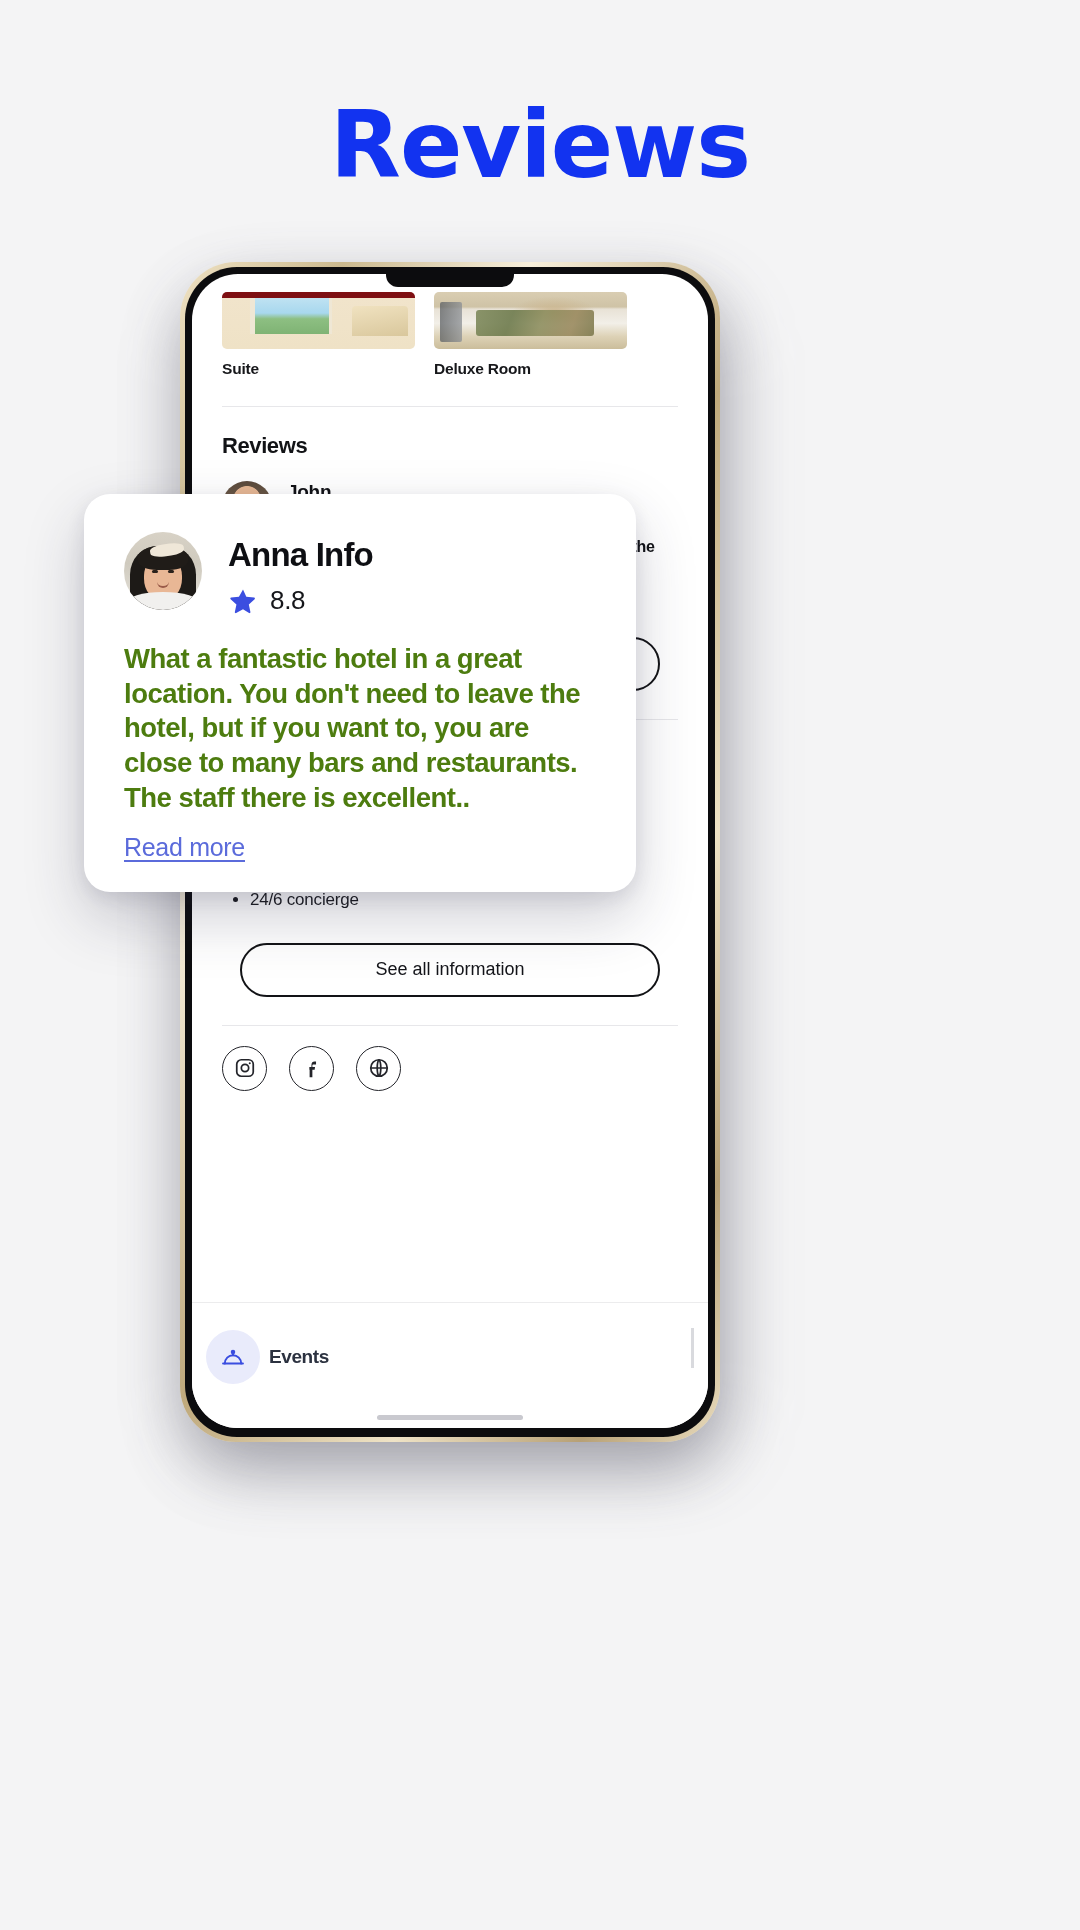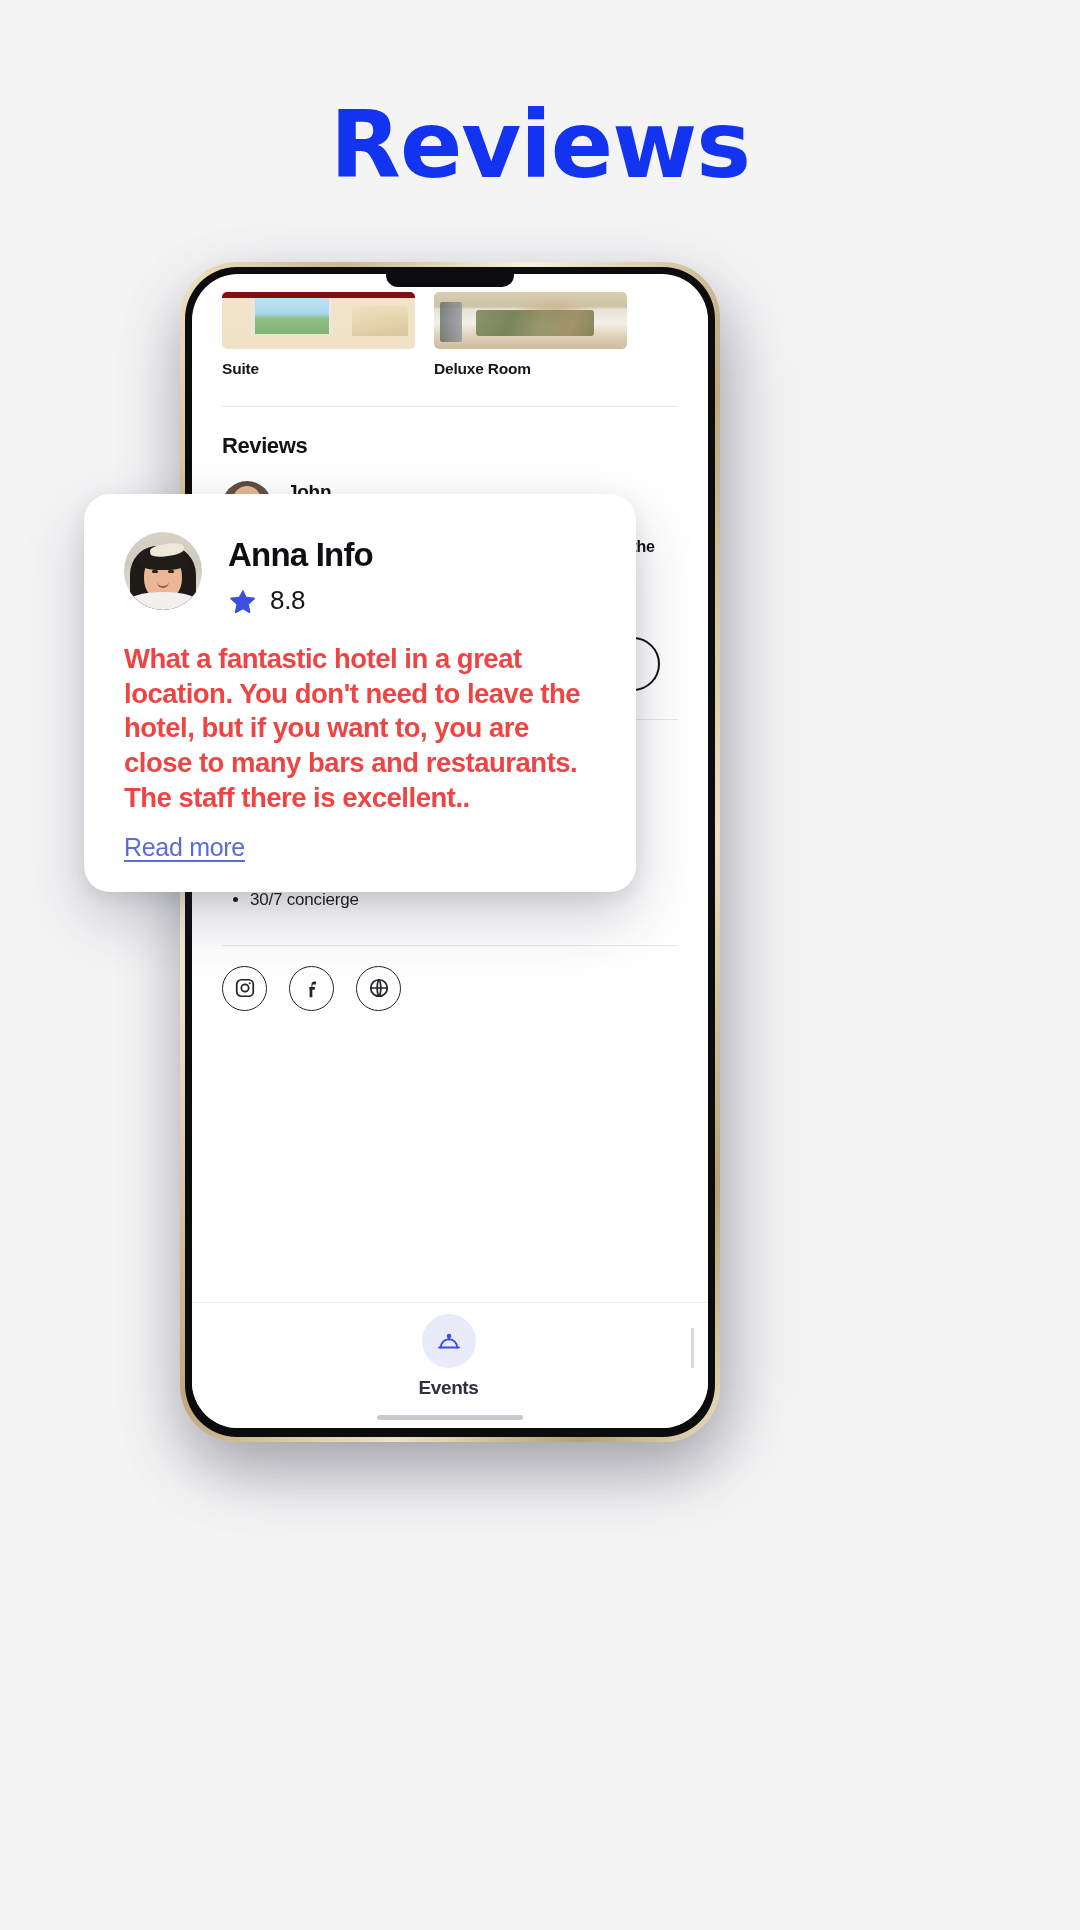--- a/index.html
+++ b/index.html
@@ -174,21 +174,21 @@
   .tabbar {
     height: 126px;
     border-top: 1px solid #ececed;
     background: #fff;
     display: flex; align-items: center;
     padding: 0 14px 18px 14px;
     position: relative;
   }
   .tab {
     flex: 1;
-    display: flex; flex-direction: column; align-items: center; gap: 9px;
+    display: flex; flex-direction: row; align-items: center; gap: 9px;
   }
   .tab-icon {
     width: 54px; height: 54px; border-radius: 50%;
     background: #e9ebfb;
     display: flex; align-items: center; justify-content: center;
   }
   .tab-label {
     font-size: 19px; font-weight: 600; color: #2c3240; letter-spacing: -0.4px;
   }
   .tab-sep { width: 1px; height: 40px; background: #d9dade; margin-top: -18px; }
@@ -222,21 +222,21 @@
 
   .ov-name {
     font-size: 33px; font-weight: 700; color: #0e0f13;
     letter-spacing: -0.8px; line-height: 1;
     padding-top: 6px;
   }
   .ov-rating { display: flex; align-items: center; gap: 12px; margin-top: 14px; }
   .ov-score { font-size: 26px; color: #16171b; font-weight: 500; letter-spacing: -0.3px; }
   .ov-text {
     margin-top: 26px;
-    font-size: 27.5px; font-weight: 700; color: #ef4444;
+    font-size: 27.5px; font-weight: 700; color: #4d7c0f;
     line-height: 1.26; letter-spacing: -0.5px;
   }
   .ov-link {
     display: inline-block; margin-top: 18px;
     font-size: 25px; color: #5b6bdb;
     text-decoration: underline; text-underline-offset: 4px;
     letter-spacing: -0.3px;
   }
 </style>
 </head>
@@ -288,23 +288,24 @@
 
             <div class="pill">See all reviews</div>
 
             <div class="divider"></div>
 
             <div class="section-title">Additional Info</div>
             <ul class="info-list">
               <li>Sea view</li>
               <li>Pool</li>
               <li>Close to center</li>
-              <li>30/7 concierge</li>
+              <li>24/6 concierge</li>
             </ul>
 
+            <div class="pill">See all information</div>
 
             <div class="divider"></div>
 
             <div class="socials">
               <div class="soc">
                 <svg width="22" height="22" viewBox="0 0 24 24" fill="none" stroke="#23242a" stroke-width="1.9">
                   <rect x="3" y="3" width="18" height="18" rx="5"></rect>
                   <circle cx="12" cy="12" r="4"></circle>
                   <circle cx="17.2" cy="6.8" r="1.1" fill="#23242a" stroke="none"></circle>
                 </svg>

